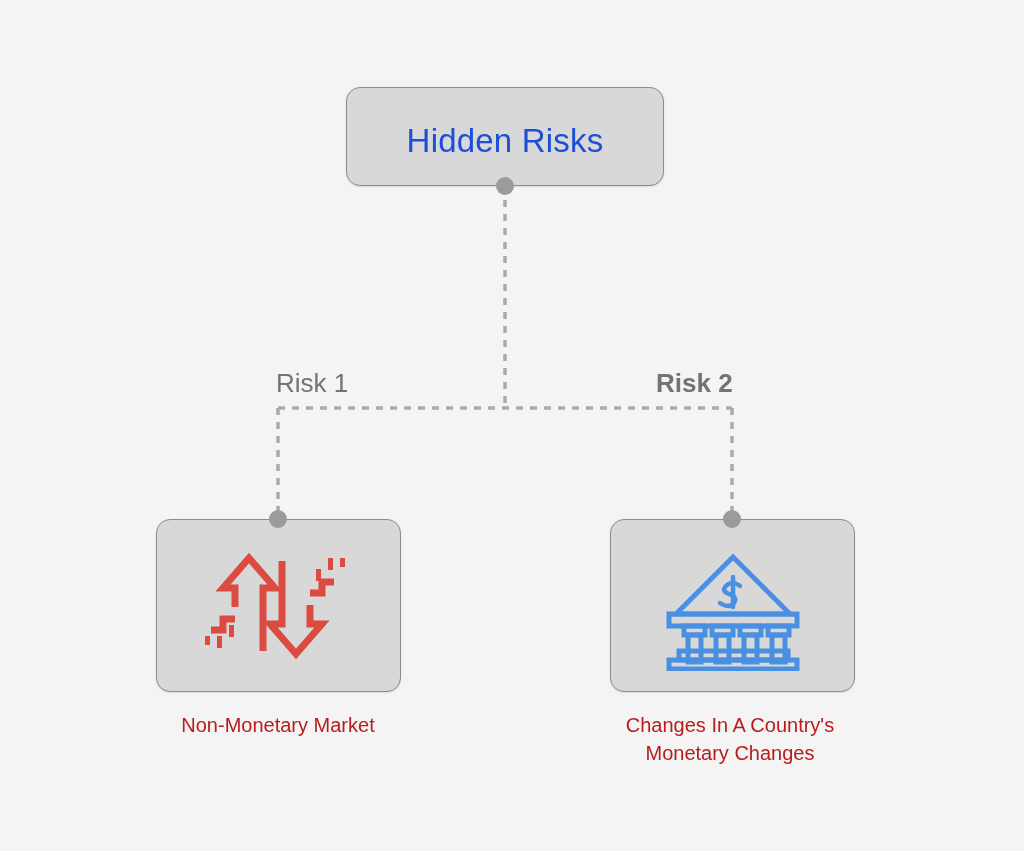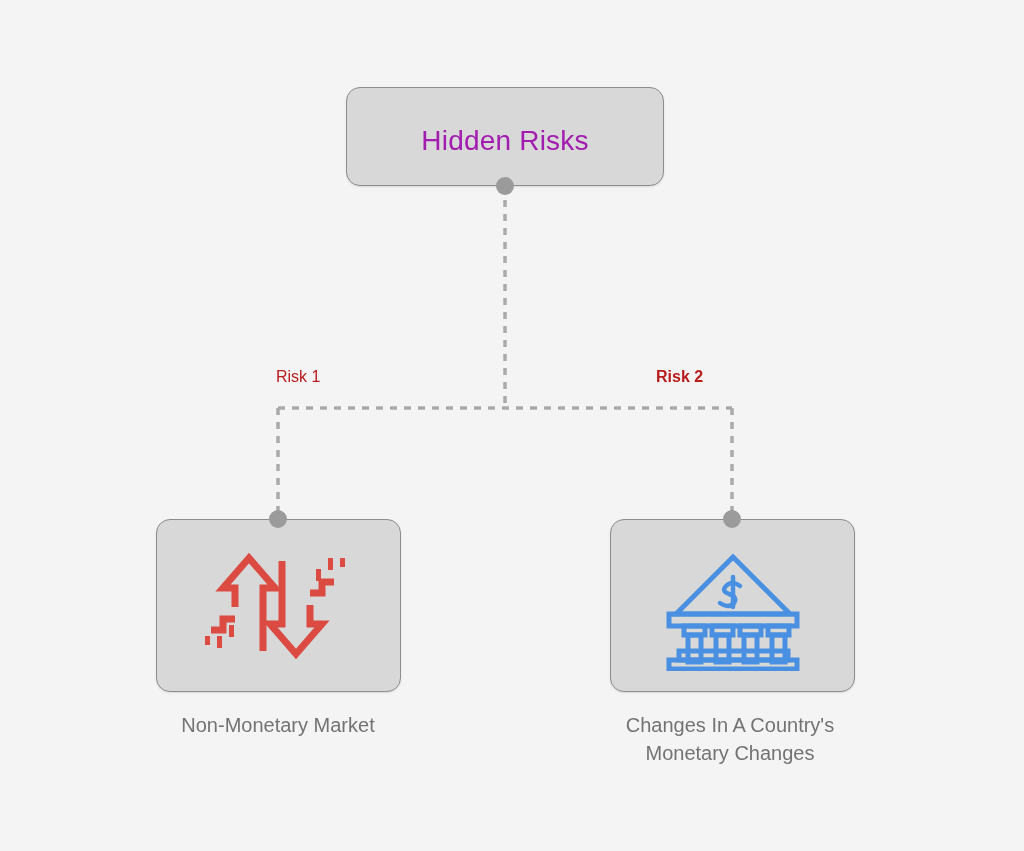--- a/index.html
+++ b/index.html
@@ -38,22 +38,22 @@
     box-sizing: border-box;
     border-radius: 14px;
     background: #d8d8d8;
     border: 1px solid #8d8d8d;
     box-shadow: 0 1px 2px rgba(0,0,0,0.10);
     display: flex;
     align-items: center;
     justify-content: center;
   }
   .root-label {
-    font-size: 28px;
-    color: #a21caf;
+    font-size: 33px;
+    color: #1d4ed8;
     letter-spacing: 0.2px;
     line-height: 1.1;
     white-space: nowrap;
     margin-top: 9px;
   }
 
   
   .card {
     position: absolute;
     width: 245px;
@@ -72,30 +72,30 @@
 
   .card-icon { width: 150px; height: 130px; display: block; }
 
   
   .caption {
     position: absolute;
     width: 300px;
     text-align: center;
     font-size: 20px;
     line-height: 28px;
-    color: #737373;
+    color: #b91c1c;
   }
   #caption-left  { left: 128px; top: 711px; }
   #caption-right { left: 580px; top: 711px; }
 
   
   .edge-label {
     position: absolute;
-    font-size: 16px;
-    color: #b91c1c;
+    font-size: 26px;
+    color: #737373;
     white-space: nowrap;
   }
   #edge-label-1 { left: 276px; top: 368px; }
   #edge-label-2 { left: 656px; top: 368px; font-weight: bold; }
 
   
   .dot {
     position: absolute;
     width: 18px;
     height: 18px;

